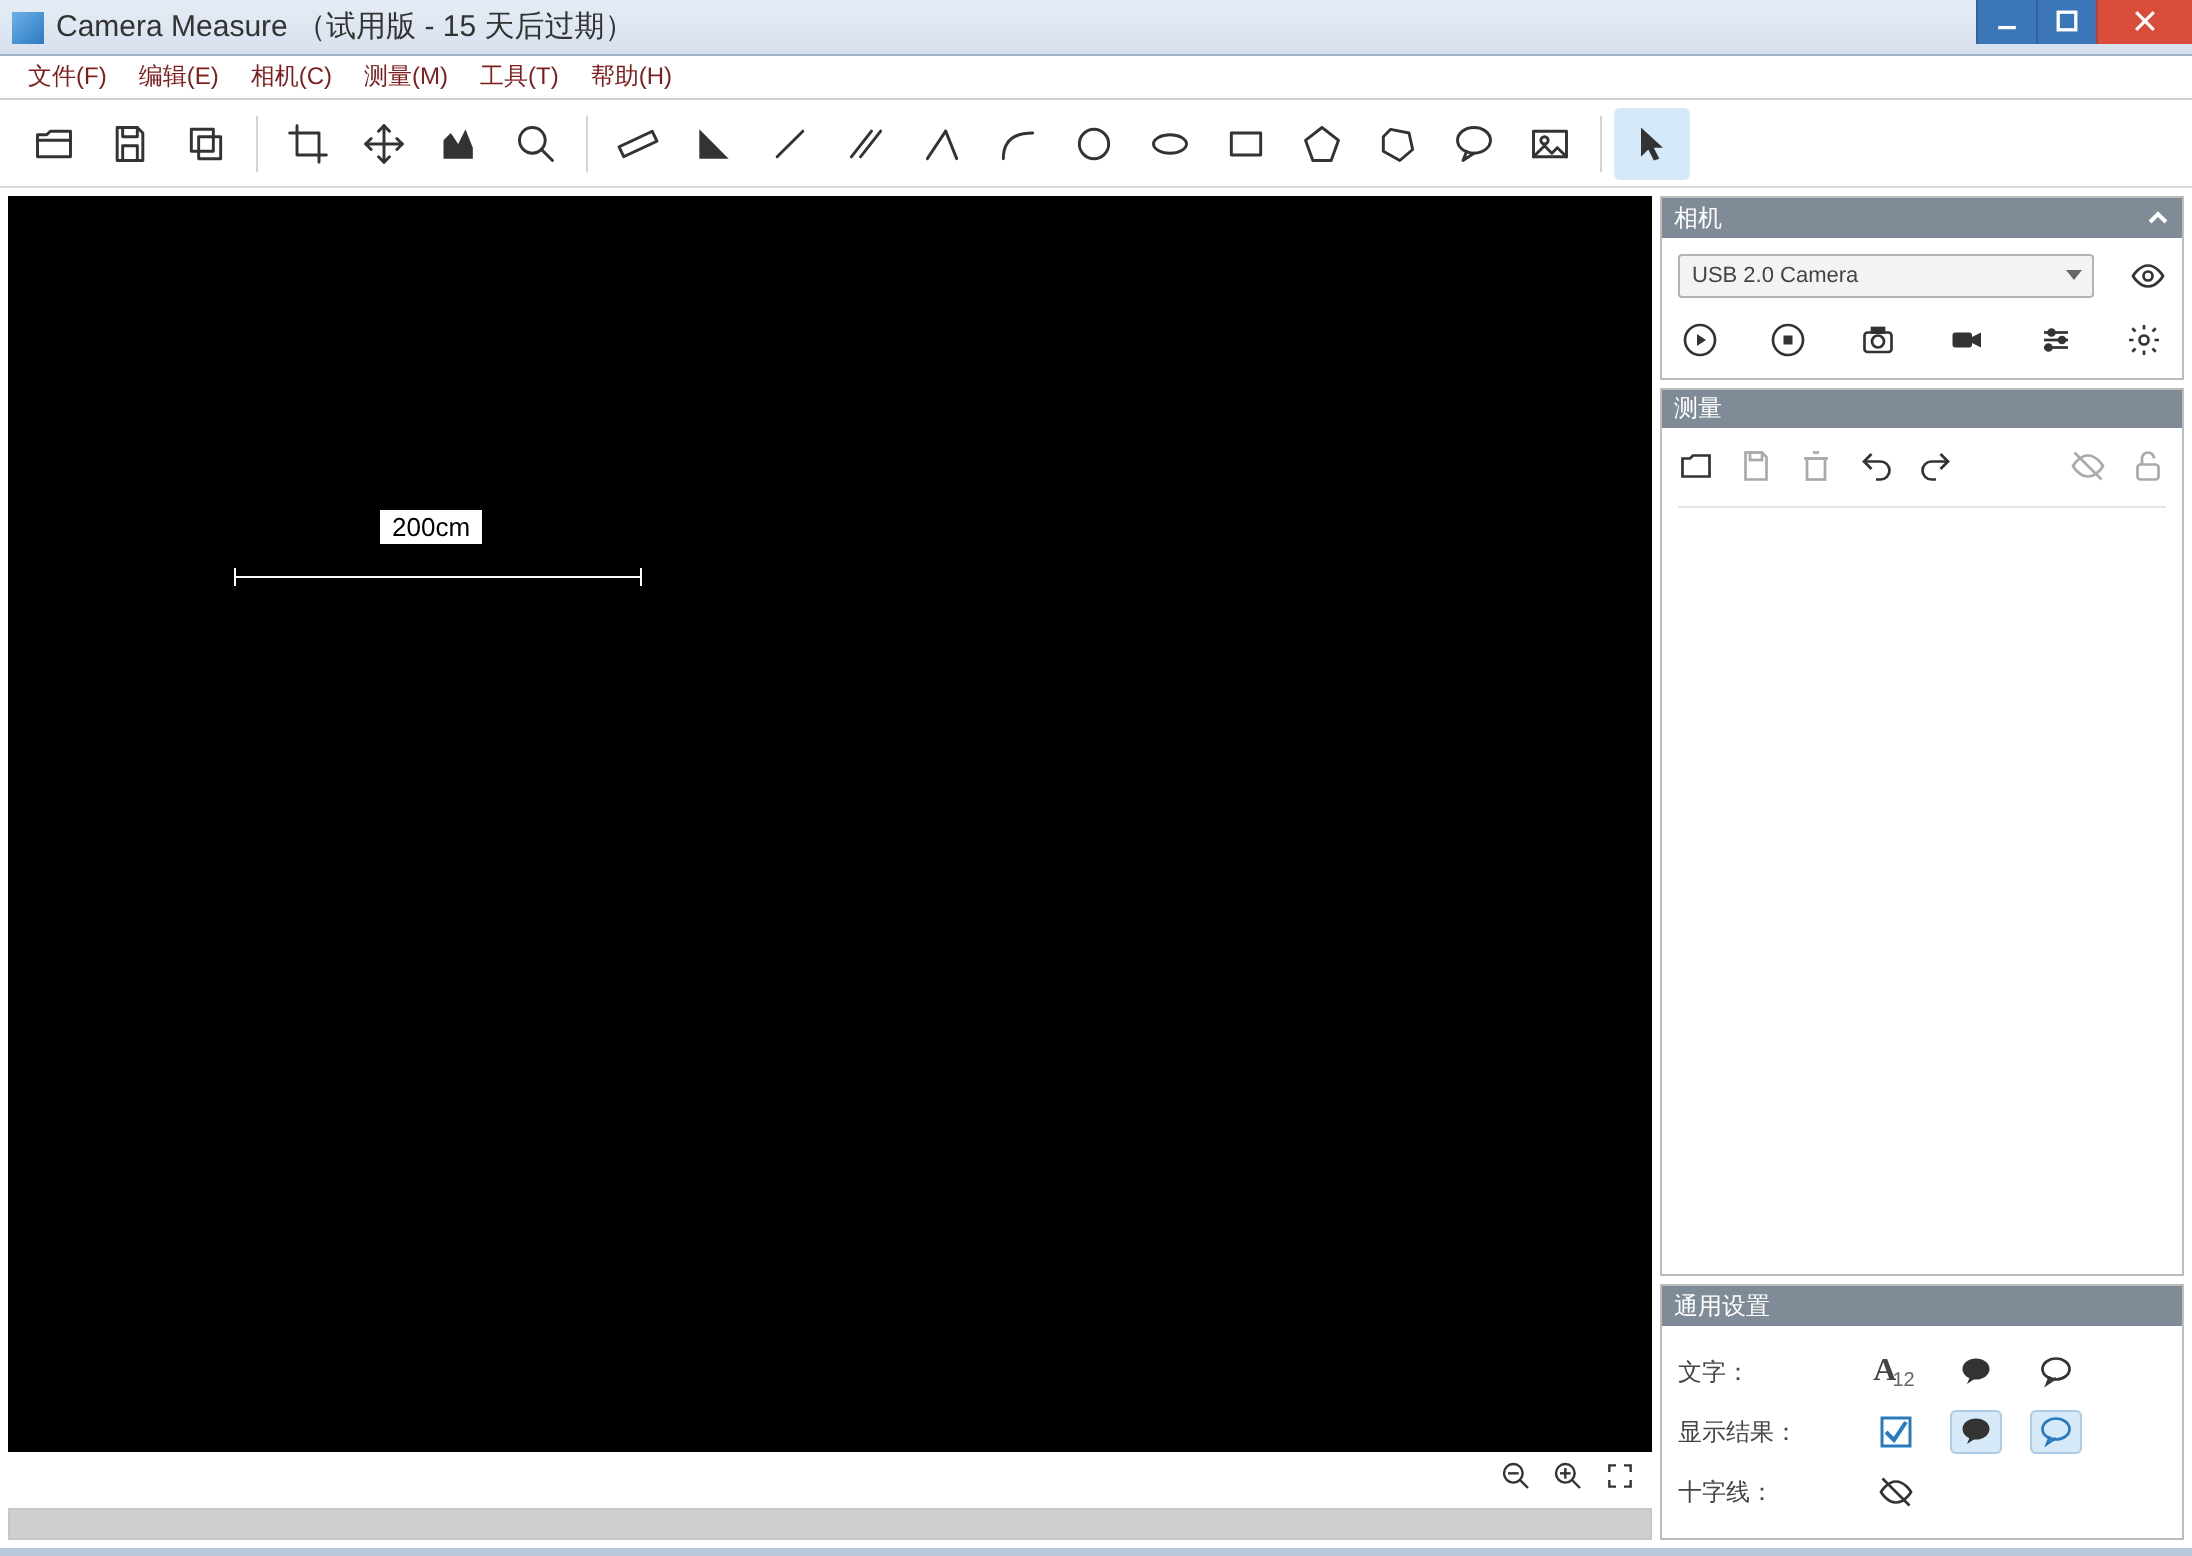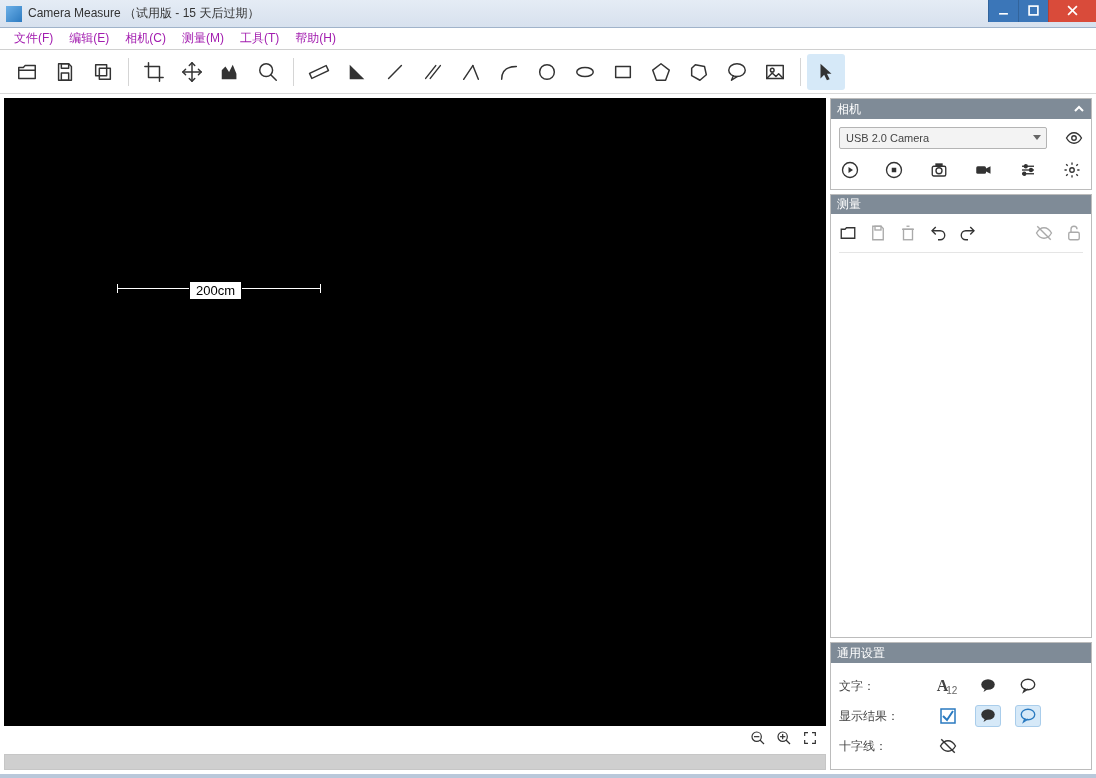--- a/index.html
+++ b/index.html
@@ -11,36 +11,36 @@
   height:28px;
   background:linear-gradient(#e5ecf5,#d7e1ee);
   border-bottom:1px solid #a0b3ca;
   display:flex; align-items:center;
   padding-left:6px;
 }
 .titlebar .logo {
   width:16px; height:16px; margin-right:6px;
   background:linear-gradient(135deg,#6cb0e8,#2c7ac0);
 }
-.titlebar .title { font-size:12px; color:#333; flex:1; }
+.titlebar .title { font-size:15px; color:#333; flex:1; }
 
 .winbtns { display:flex; height:22px; margin-top:-6px; }
 .winbtn {
   width:30px; display:flex; align-items:center; justify-content:center;
   color:#fff; font-size:11px;
   border-left:1px solid rgba(0,0,0,.15);
 }
 .winbtn.min, .winbtn.max { background:#3b76b8; width:30px; }
 .winbtn.close { background:#d94b3a; width:48px; }
 .winbtn svg { width:11px; height:11px; fill:none; stroke:#fff; stroke-width:1.5; }
 
 
 .menubar {
   height:22px; background:#fff; border-bottom:1px solid #d0d0d0;
-  display:flex; padding:0 6px; font-size:12px; color:#a21caf;
+  display:flex; padding:0 6px; font-size:12px; color:#7f1d1d;
 }
 .menubar .menu { padding:2px 8px; cursor:default; }
 
 
 .toolbar {
   height:44px; background:#fff; border-bottom:1px solid #d9d9d9;
   display:flex; align-items:center; padding:0 8px; gap:0;
 }
 .toolbar .tbtn {
   width:38px; height:36px; display:flex; align-items:center; justify-content:center;
@@ -67,21 +67,21 @@
 .canvas {
   flex:1; background:#000; position:relative;
 }
 .measure-line {
   position:absolute; top:186px; left:113px; width:204px; height:10px;
 }
 .measure-line .bar { position:absolute; left:0; right:0; top:4px; height:1px; background:#fff; }
 .measure-line .endL, .measure-line .endR { position:absolute; width:1px; height:9px; background:#fff; top:0; }
 .measure-line .endL { left:0; } .measure-line .endR { right:0; }
 .measure-label {
-  position:absolute; top:183px; left:185px;
+  position:absolute; top:156px; left:185px;
   background:#fff; color:#000; font-size:13px; padding:1px 6px; border:1px solid #000;
 }
 .zoombar {
   height:28px; display:flex; align-items:center; justify-content:flex-end;
   padding:0 8px; gap:10px;
 }
 .zicon { width:16px; height:16px; stroke:#333; fill:none; stroke-width:1.8; }
 .hscroll {
   height:16px; background:#e4e4e4; border:1px solid #c6c6c6; position:relative;
 }

